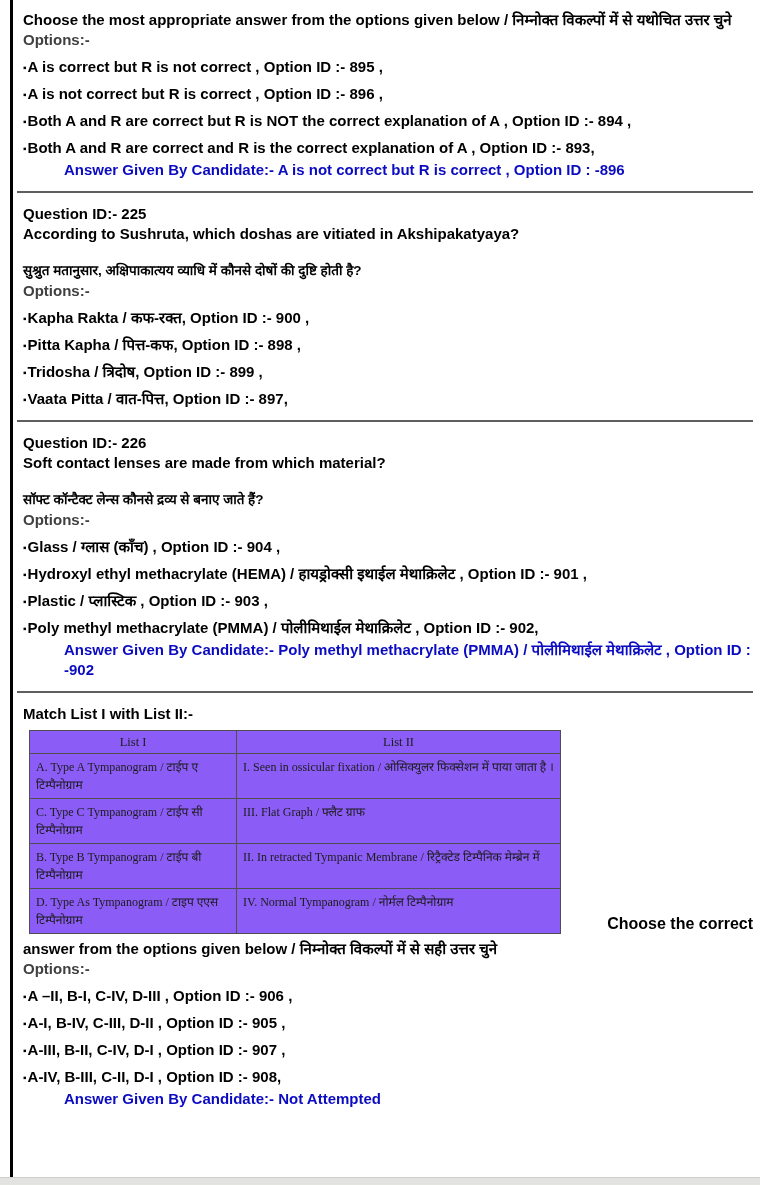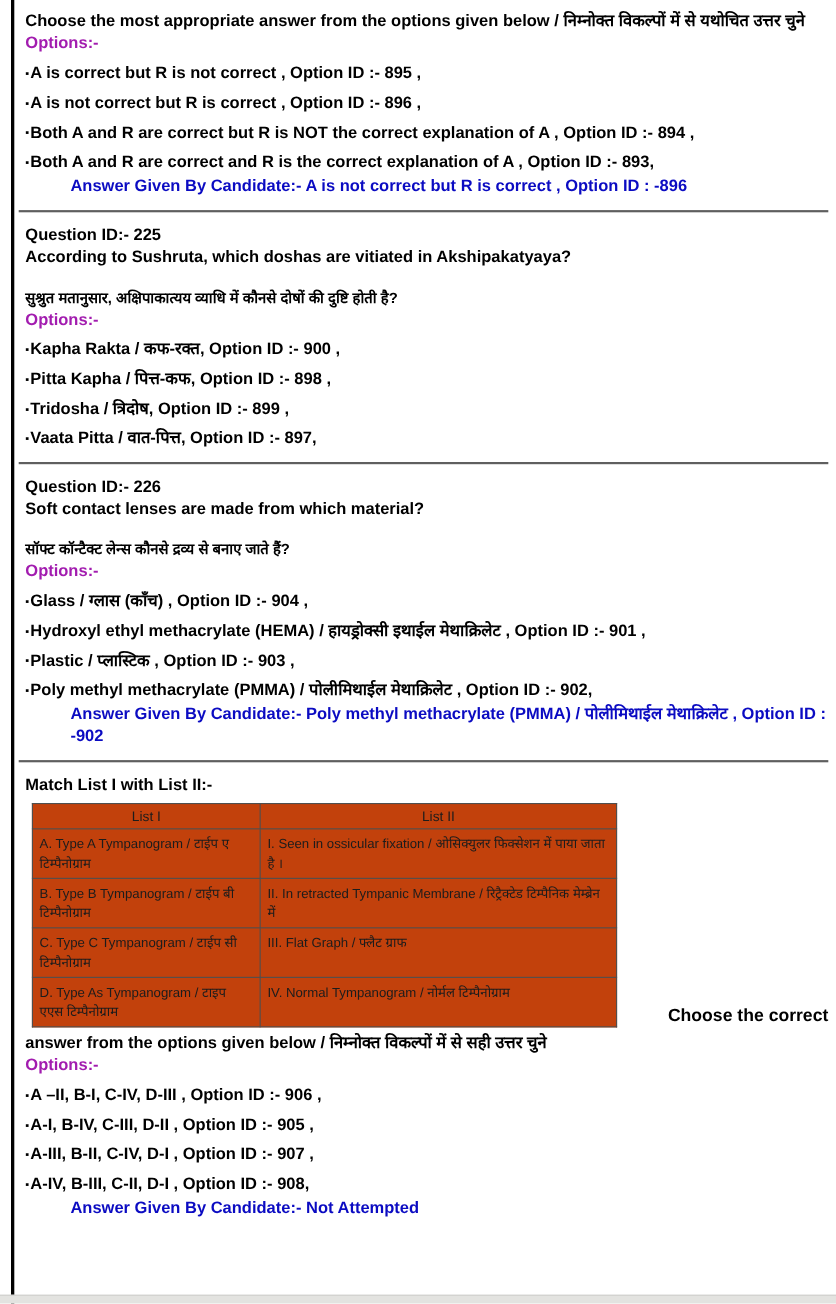--- a/index.html
+++ b/index.html
@@ -39,21 +39,21 @@
   .qid, .qtext {
     font-size: 15px;
     line-height: 20px;
   }
   .hindi-line {
     margin-top: 16px;
     font-size: 13.5px;
     line-height: 21px;
   }
   .options-label {
-    color: #a21caf;
+    color: #404040;
     font-size: 15px;
     line-height: 20px;
   }
   .opt {
     margin-top: 8px;
     font-size: 15px;
     line-height: 18px;
   }
   .bullet {
     font-size: 10px;
@@ -74,22 +74,22 @@
   }
   .table-row-wrap {
     display: flex;
     align-items: flex-end;
     margin-top: 6px;
   }
   table.match-table {
     border-collapse: collapse;
     margin-left: 6px;
     width: 532px;
-    background: #c2410c;
-    font-family: Liberation Sans, sans-serif;
+    background: #8b5cf6;
+    font-family: Liberation Serif, serif;
     font-weight: normal;
     color: #1c1c1c;
   }
   .match-table th, .match-table td {
     border: 1px solid #4f4f4f;
   }
   .match-table th {
     font-weight: normal;
     font-size: 12.5px;
     height: 20px;
@@ -187,26 +187,26 @@
             <th>List I</th>
             <th>List II</th>
           </tr>
         </thead>
         <tbody>
           <tr>
             <td>A. Type A Tympanogram / टाईप ए टिम्पैनोग्राम</td>
             <td>I. Seen in ossicular fixation / ओसिक्युलर फिक्सेशन में पाया जाता है ।</td>
           </tr>
           <tr>
+            <td>C. Type C Tympanogram / टाईप सी टिम्पैनोग्राम</td>
+            <td>III. Flat Graph / फ्लैट ग्राफ</td>
+          </tr>
+          <tr>
             <td>B. Type B Tympanogram / टाईप बी टिम्पैनोग्राम</td>
             <td>II. In retracted Tympanic Membrane / रिट्रैक्टेड टिम्पैनिक मेम्ब्रेन में</td>
-          </tr>
-          <tr>
-            <td>C. Type C Tympanogram / टाईप सी टिम्पैनोग्राम</td>
-            <td>III. Flat Graph / फ्लैट ग्राफ</td>
           </tr>
           <tr>
             <td>D. Type As Tympanogram / टाइप एएस टिम्पैनोग्राम</td>
             <td>IV. Normal Tympanogram / नोर्मल टिम्पैनोग्राम</td>
           </tr>
         </tbody>
       </table>
       <span class="choose-correct">Choose the correct</span>
     </div>
 

